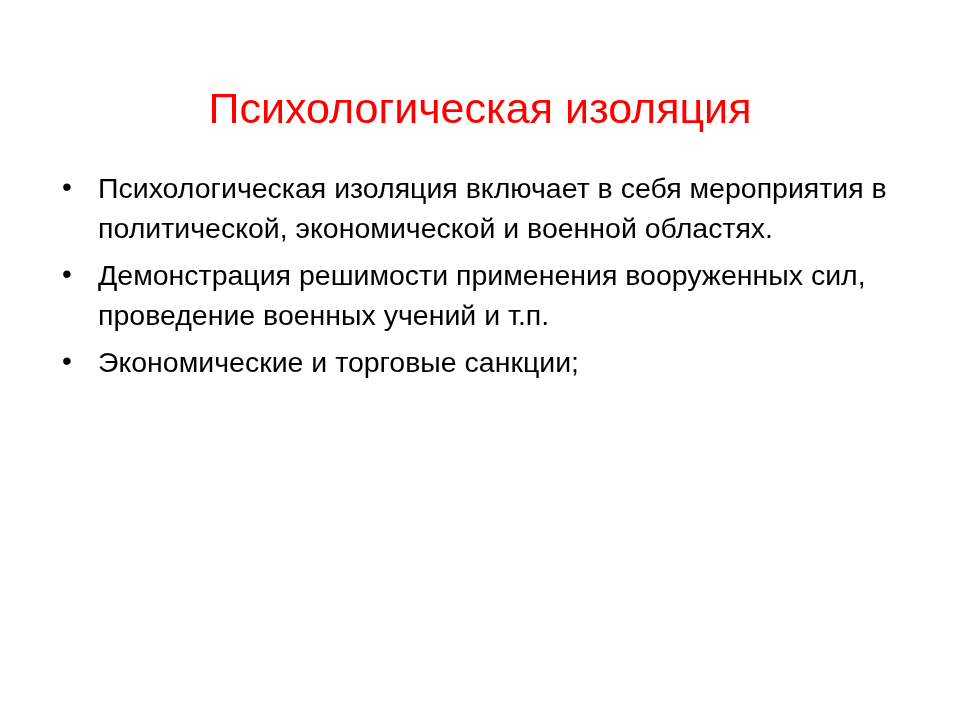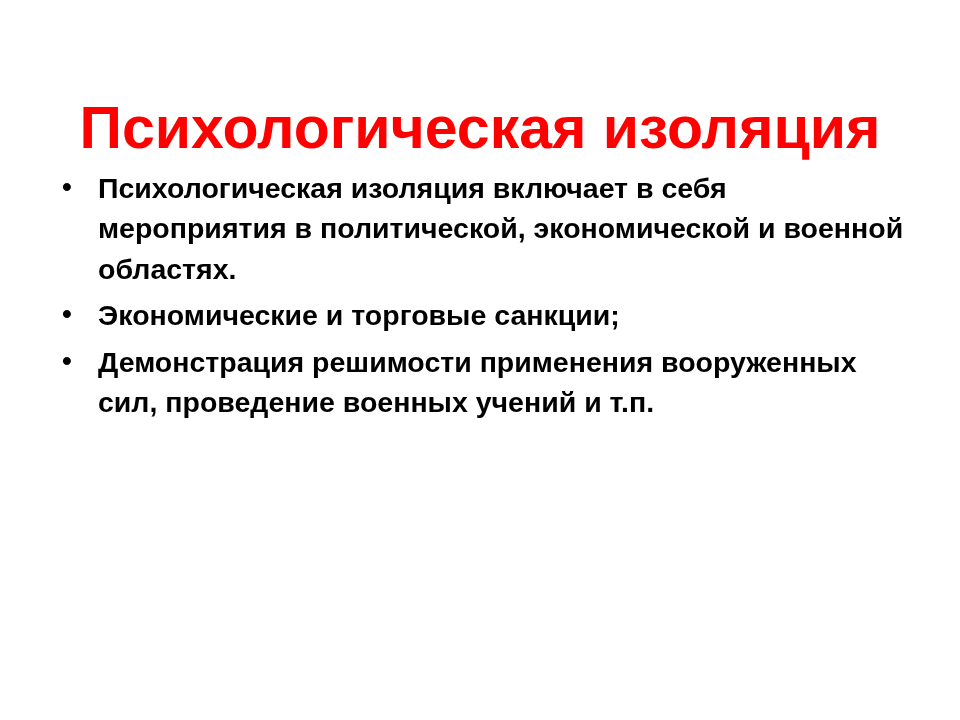--- a/index.html
+++ b/index.html
@@ -15,41 +15,41 @@
     overflow: hidden;
     font-family: "Liberation Sans", sans-serif;
     box-sizing: border-box;
   }
   .slide-title {
     position: absolute;
     top: 55px;
     left: 0;
     width: 960px;
     text-align: center;
-    font-size: 59px;
-    font-weight: bold;
+    font-size: 43px;
+    font-weight: normal;
     color: #FF0000;
     letter-spacing: 0px;
     line-height: 1.15;
   }
   .bullet-list {
     position: absolute;
     top: 168px;
     left: 48px;
     width: 872px;
     list-style: none;
     margin: 0;
     padding: 0;
   }
   .bullet-item {
     position: relative;
     padding-left: 50px;
     margin-bottom: 6px;
     font-size: 28.5px;
-    font-weight: bold;
+    font-weight: normal;
     color: #000000;
     line-height: 1.42;
     text-align: left;
   }
   .bullet-item::before {
     content: "\2022";
     position: absolute;
     left: 14px;
     top: -1px;
     font-size: 28px;
@@ -59,17 +59,17 @@
 </style>
 </head>
 <body>
 
 <div class="slide">
 
   <h1 class="slide-title">Психологическая изоляция</h1>
 
   <ul class="bullet-list">
     <li class="bullet-item">Психологическая изоляция включает в себя мероприятия в политической, экономической и военной областях.</li>
+    <li class="bullet-item">Демонстрация решимости применения вооруженных сил, проведение военных учений и т.п.</li>
     <li class="bullet-item">Экономические и торговые санкции;</li>
-    <li class="bullet-item">Демонстрация решимости применения вооруженных сил, проведение военных учений и т.п.</li>
   </ul>
 
 </div>
 
 </body></html>

